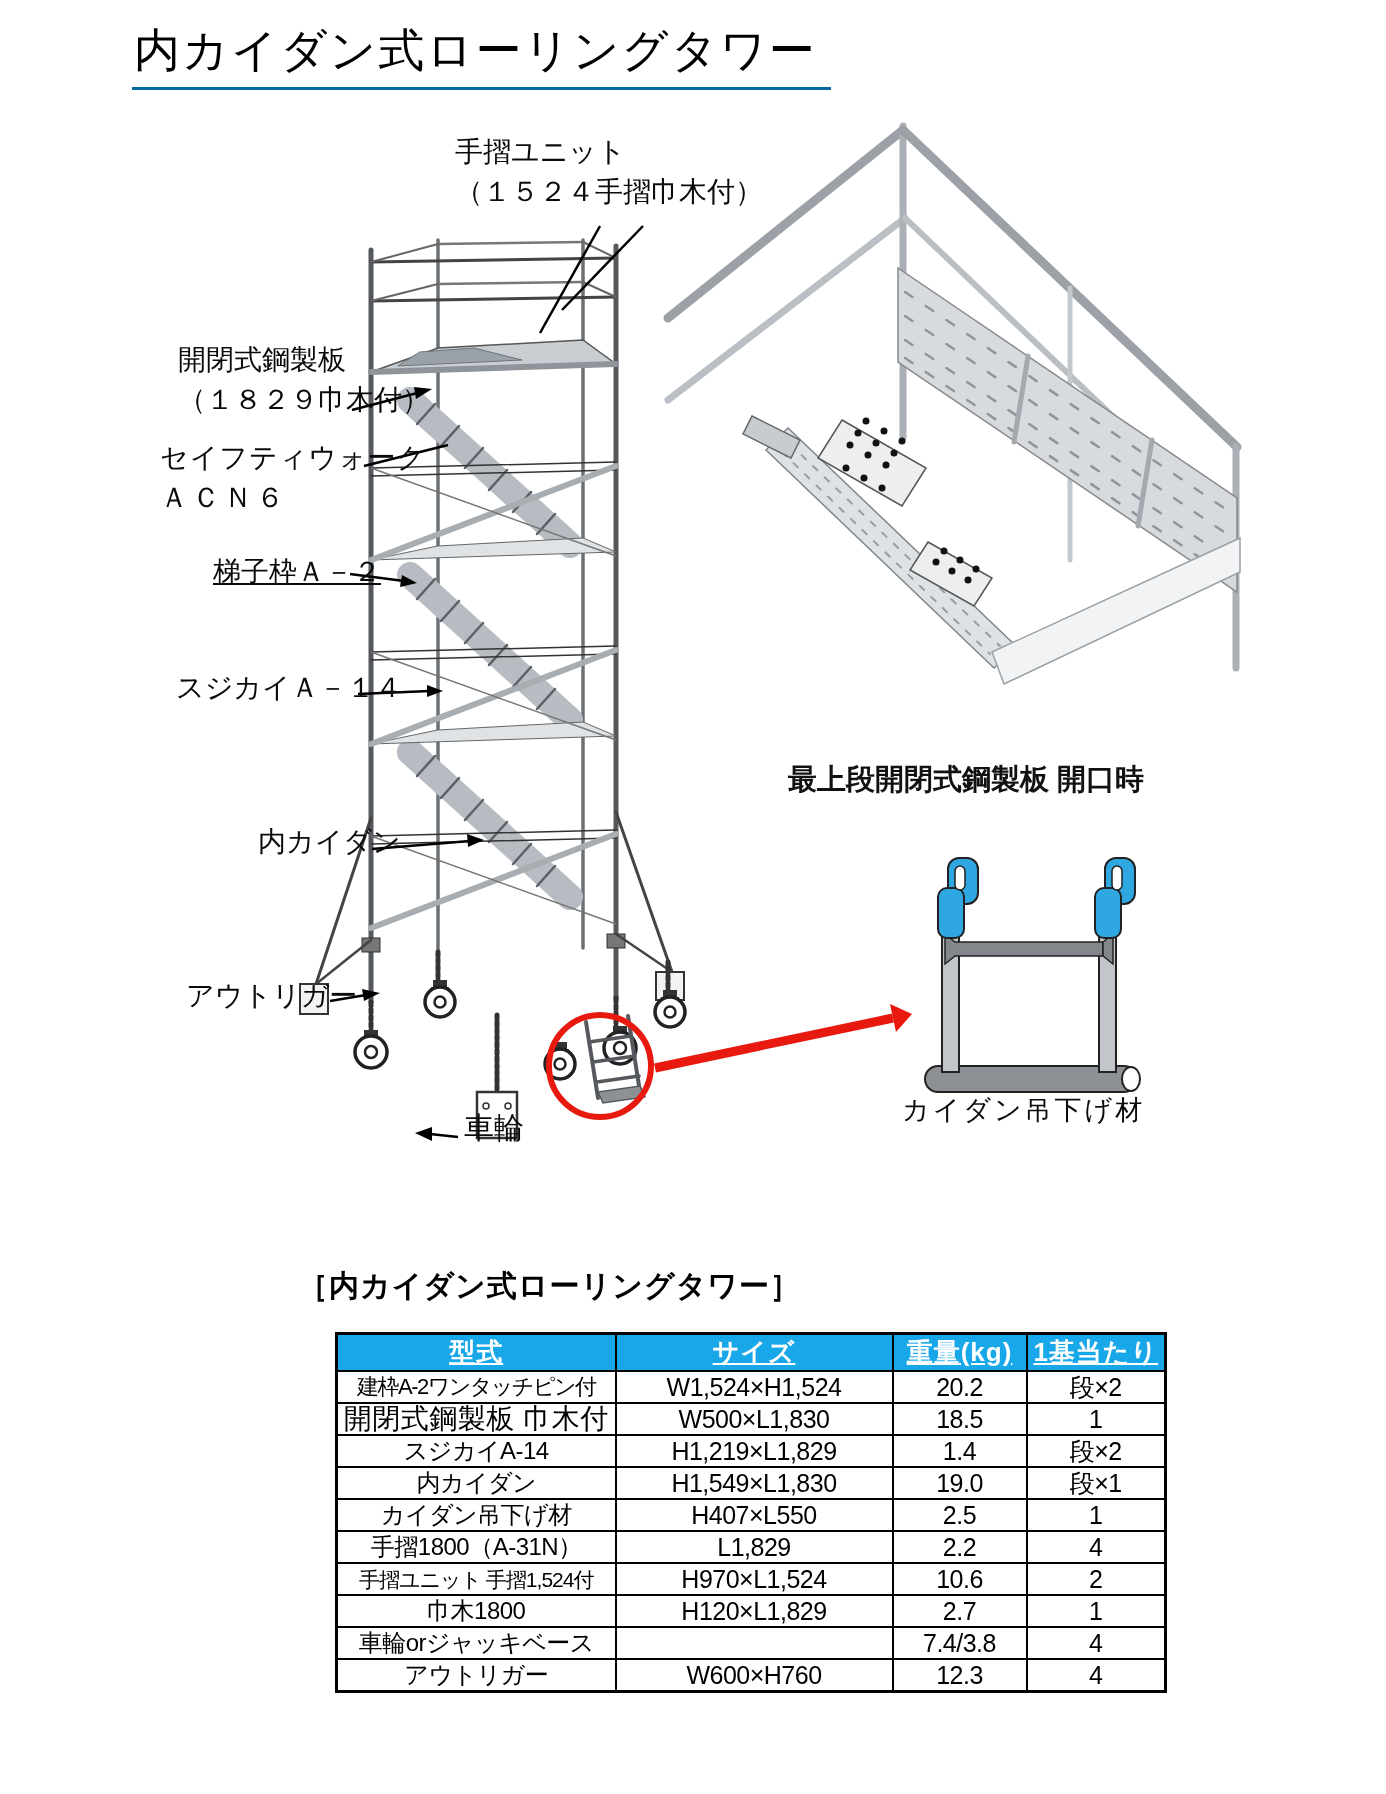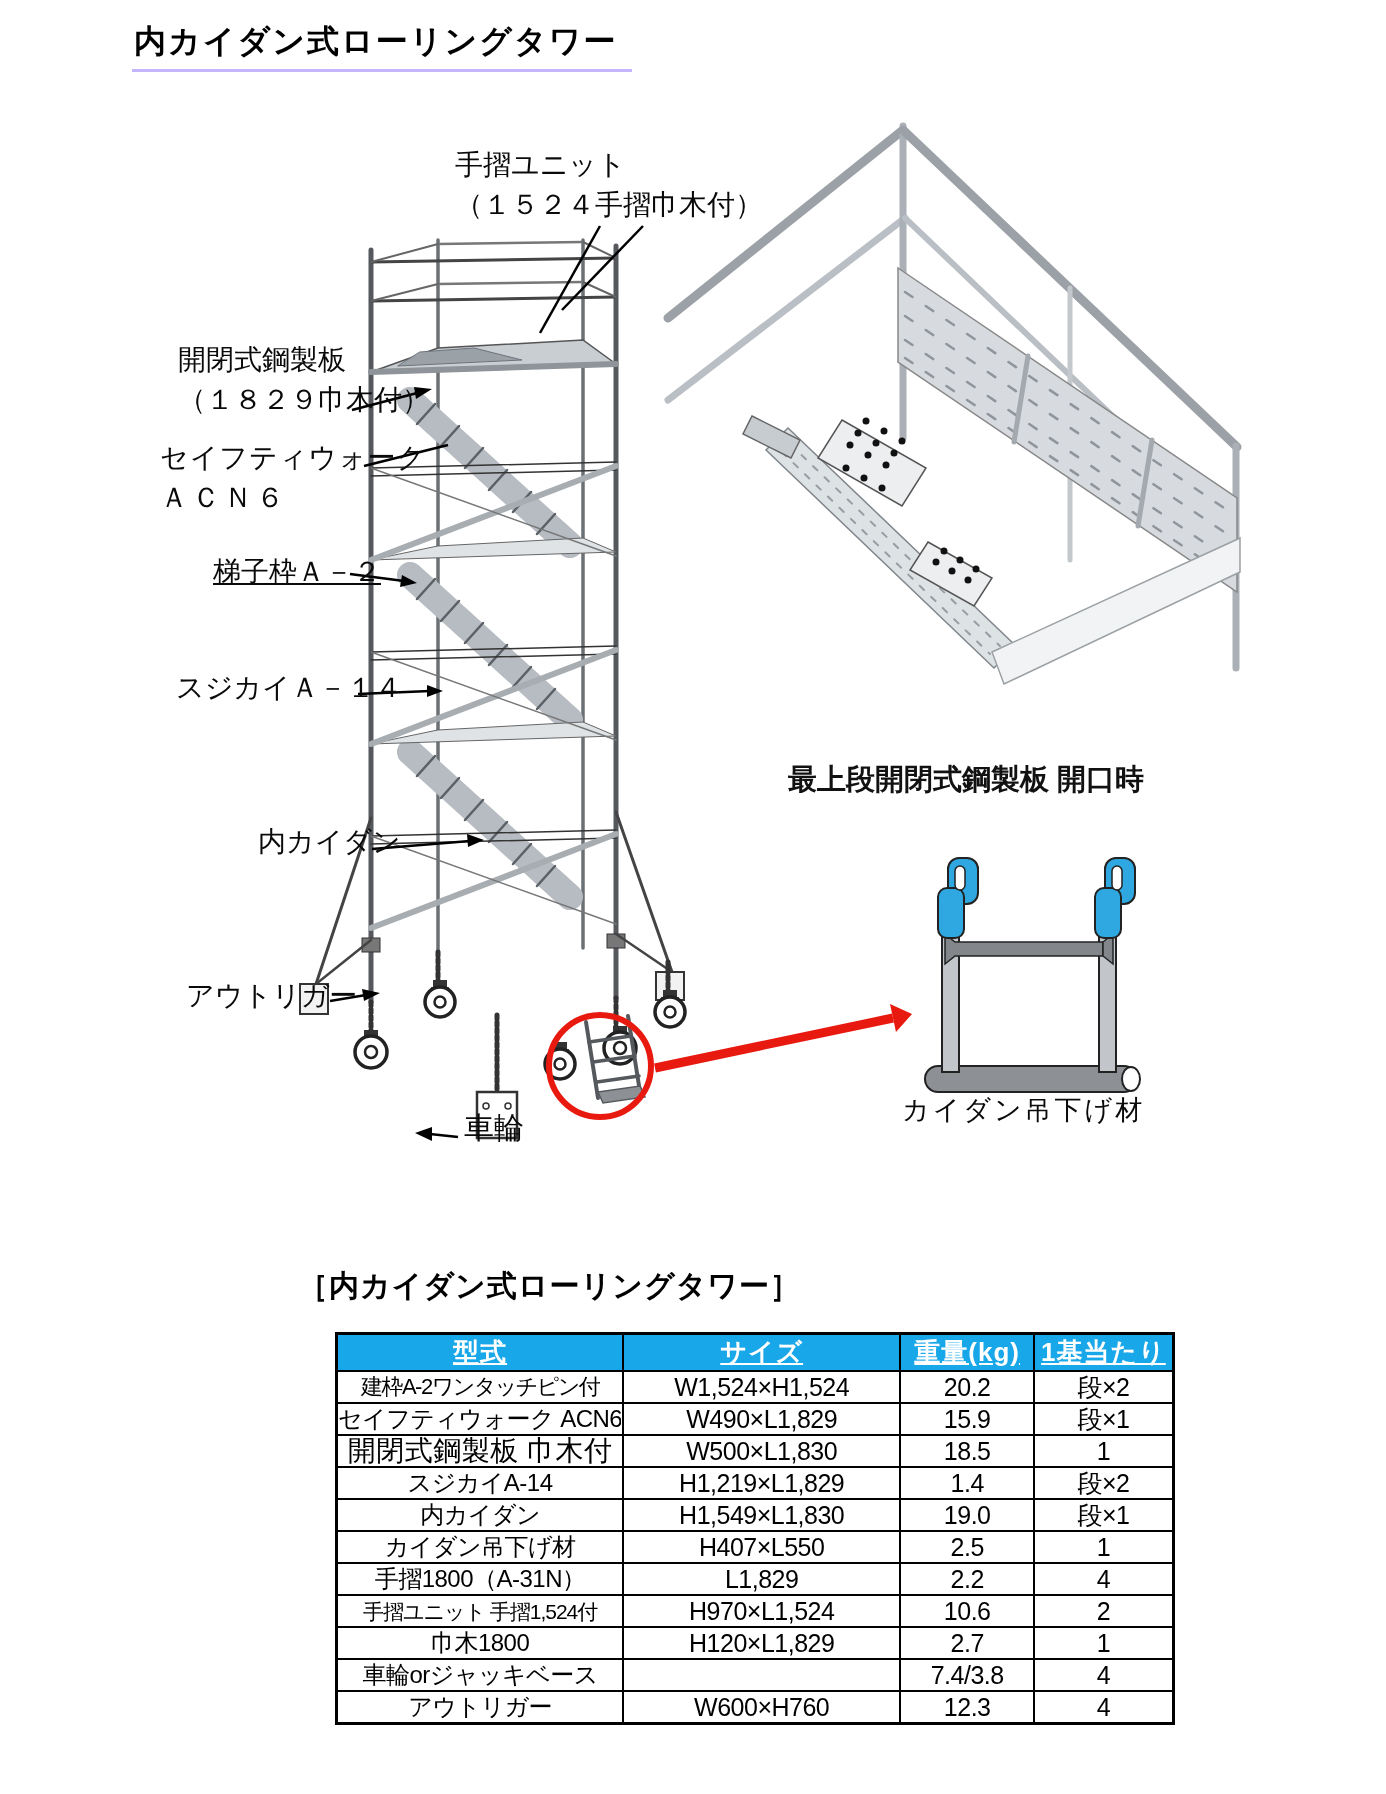--- a/index.html
+++ b/index.html
@@ -1,20 +1,20 @@
 <!DOCTYPE html>
 <html><head>
 <meta charset="utf-8">
 <style>
   html,body{margin:0;padding:0;background:#fff;}
   #page{position:relative;width:1386px;height:1794px;background:#fff;overflow:hidden;
         font-family:"Liberation Sans",sans-serif;color:#000;}
   
   #title{position:absolute;left:132px;top:20px;font-family:"Liberation Serif",serif;
-         font-weight:700;font-size:32px;letter-spacing:2px;border-bottom:3px solid #c4b5fd;
+         font-weight:400;font-size:46px;letter-spacing:2px;border-bottom:3px solid #0369a1;
          padding:0 14px 5px 2px;white-space:nowrap;}
   
   .dlabel{position:absolute;font-family:"Liberation Serif",serif;font-size:28px;
           line-height:40px;white-space:nowrap;color:#0a0a0a;}
   .caption-gothic{position:absolute;font-family:"Liberation Sans",sans-serif;font-weight:bold;
           font-size:29px;white-space:nowrap;color:#111;}
   #hanger-caption{position:absolute;font-family:"Liberation Serif",serif;font-size:27px;
           letter-spacing:3px;white-space:nowrap;color:#0a0a0a;}
   #table-caption{position:absolute;left:298px;top:1266px;font-weight:bold;font-size:30px;
           letter-spacing:1px;white-space:nowrap;}
@@ -270,21 +270,21 @@
         <rect x="955" y="866" width="10" height="24" rx="5" fill="#fff" stroke="#222" stroke-width="1.5"></rect>
       </g>
       <g>
         <rect x="1105" y="858" width="30" height="46" rx="11" fill="#2FA8E1" stroke="#222" stroke-width="2"></rect>
         <rect x="1095" y="888" width="26" height="50" rx="9" fill="#2FA8E1" stroke="#222" stroke-width="2"></rect>
         <rect x="1112" y="866" width="10" height="24" rx="5" fill="#fff" stroke="#222" stroke-width="1.5"></rect>
       </g>
     </g>
   </svg>
 
-  <div class="dlabel" style="left:455px;top:132px;margin-top:13px;">
+  <div class="dlabel" style="left:455px;top:132px;">
     <span>手摺ユニット</span><br>
     <span>（１５２４手摺巾木付）</span>
   </div>
   <div class="dlabel" style="left:178px;top:340px;">
     <span>開閉式鋼製板</span><br>
     <span>（１８２９巾木付）</span>
   </div>
   <div class="dlabel" style="left:160px;top:438px;letter-spacing:1px;font-family:Liberation Serif, serif;">
     <span>セイフティウォーク</span><br>
     <span style="letter-spacing:4px;">ＡＣＮ６</span>
@@ -314,26 +314,20 @@
         <th>1基当たり</th>
       </tr>
     </thead>
     <tbody>
       <tr class="r1">
         <td class="c-model">建枠A-2ワンタッチピン付</td>
         <td class="c-size">W1,524×H1,524</td>
         <td class="c-weight">20.2</td>
         <td class="c-per">段×2</td>
       </tr>
-      <tr class="r2">
-        <td class="c-model">セイフティウォーク ACN6</td>
-        <td class="c-size">W490×L1,829</td>
-        <td class="c-weight">15.9</td>
-        <td class="c-per">段×1</td>
-      </tr>
       <tr class="r3">
         <td class="c-model">開閉式鋼製板 巾木付</td>
         <td class="c-size">W500×L1,830</td>
         <td class="c-weight">18.5</td>
         <td class="c-per">1</td>
       </tr>
       <tr class="r4">
         <td class="c-model">スジカイA-14</td>
         <td class="c-size">H1,219×L1,829</td>
         <td class="c-weight">1.4</td>

